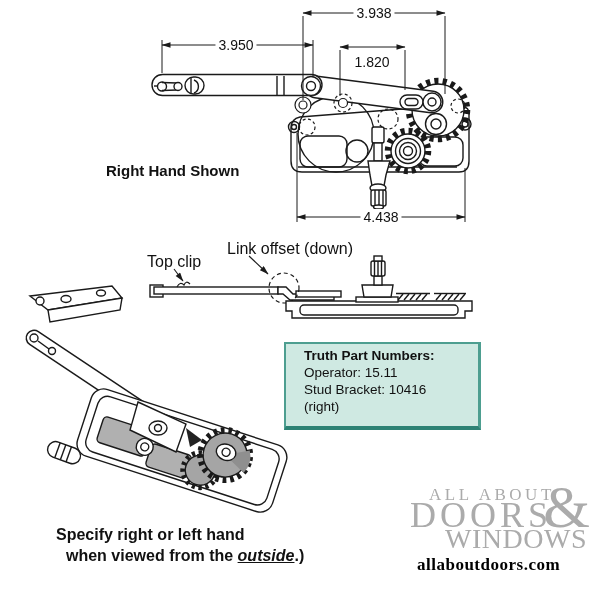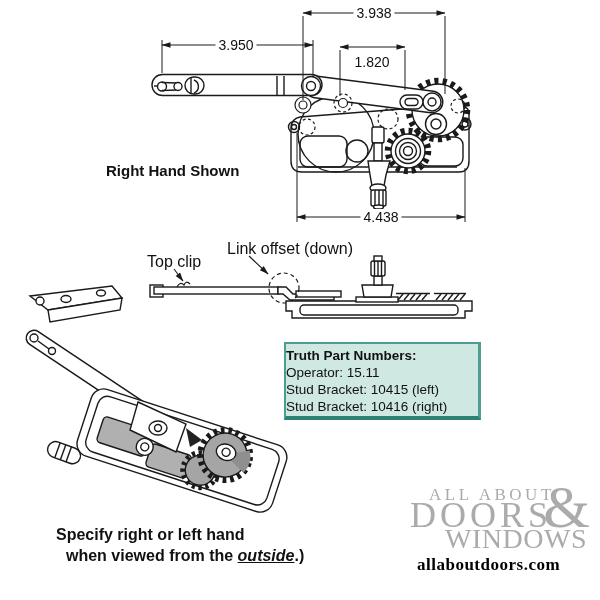--- a/index.html
+++ b/index.html
@@ -2,23 +2,23 @@
 <html><head>
 <meta charset="utf-8">
 <style>
   html,body{margin:0;padding:0;background:#fff;}
   body{width:600px;height:600px;position:relative;font-family:"Liberation Sans",sans-serif;color:#111;overflow:hidden;}
   svg.art{position:absolute;left:0;top:0;}
   .abs{position:absolute;white-space:nowrap;}
   .dim{font-size:14px;background:#fff;padding:0 3px;transform:translateX(-50%);}
   .cap{font-size:15px;font-weight:bold;}
   .lbl{font-size:16px;}
-  .partsbox{position:absolute;left:284px;top:342px;width:197px;height:78px;box-sizing:border-box;
+  .partsbox{position:absolute;left:284px;top:342px;width:197px;height:88px;box-sizing:border-box;
     background:#cfe9e2;border:2px solid #4d9e90;border-right-width:3px;border-bottom:4px solid #2d8274;
-    padding:3px 0;font-size:13.5px;line-height:17px;}
+    padding:3px 18px;font-size:13.5px;line-height:17px;}
   .partsbox .t{font-weight:bold;}
   .footnote{position:absolute;left:38px;top:524px;width:280px;font-size:16px;line-height:21px;}
   .footnote .l1{font-weight:bold;margin-left:18px;}
   .footnote .l2{margin-left:8px;}
   .footnote .l3{font-weight:bold;margin-left:28px;}
   .footnote .em{font-style:italic;text-decoration:underline;text-align:center;}
   .logo{position:absolute;left:407px;top:486px;width:180px;color:#ababab;font-family:"Liberation Serif",serif;}
   .logo .l1{font-size:17px;letter-spacing:3.5px;margin-left:22px;line-height:18px;}
   .logo .l2{font-size:36px;letter-spacing:4px;margin-left:3px;line-height:23px;}
   .logo .l3{font-size:28px;letter-spacing:.5px;line-height:24px;text-align:right;}
@@ -224,21 +224,20 @@
 <span class="abs dim" style="left:381px;top:209px;">4.438</span>
 
 <span class="abs cap" style="left:106px;top:162px;">Right Hand Shown</span>
 
 <span class="abs lbl" style="left:147px;top:253px;">Top clip</span>
 <span class="abs lbl" style="left:227px;top:240px;">Link offset (down)</span>
 
 <div class="partsbox">
   <div class="t">Truth Part Numbers:</div>
   <div>Operator: 15.11</div>
-  <div>Stud Bracket: 10415 (left)</div>
   <div>Stud Bracket: 10416 (right)</div>
 </div>
 
 <div class="footnote">
   <div class="l1">Specify right or left hand</div>
   <div class="l3"><span>when viewed from the </span><span class="em">outside</span><span>.)</span></div>
 </div>
 
 <div class="logo">
   <div class="l1">ALL ABOUT</div>

